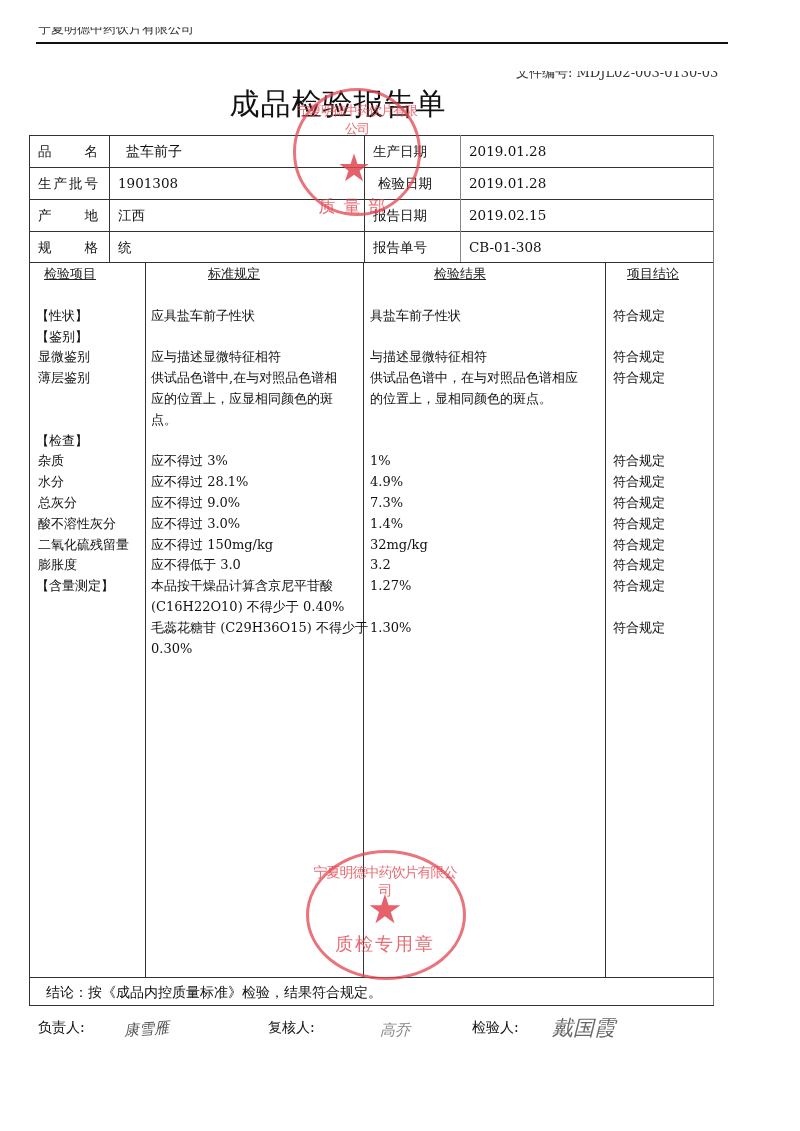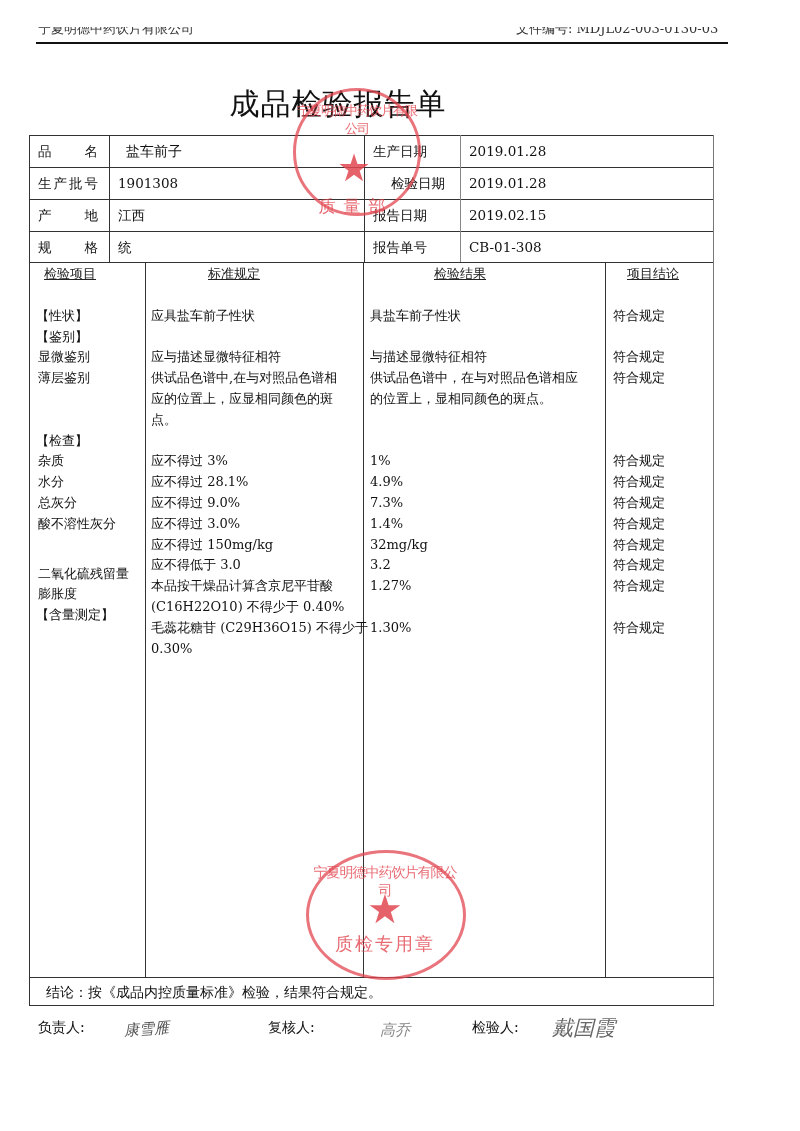--- a/index.html
+++ b/index.html
@@ -22,21 +22,21 @@
   .stamp-text { position:absolute; color:rgba(226,70,80,0.8); font-family:"DejaVu Sans",sans-serif; text-align:center; }
   .star { position:absolute; color:rgba(226,70,80,0.85); text-align:center; }
   .sig { position:absolute; font-family:"DejaVu Serif",serif; font-style:italic; color:#555; }
 </style>
 </head>
 <body>
 
 <div class="abs hdr-text" style="left:38px;width:200px;">
     <span>宁夏明德中药饮片有限公司</span>
   </div>
-<div class="abs hdr-text" style="left:516px;width:214px;">
+<div class="abs hdr-text" style="left:516px;width:214px;margin-top:44px;">
     <span>文件编号: MDJL02-003-0130-03</span>
   </div>
 <div class="abs hdr-line"></div>
 
 <div class="abs title">成品检验报告单</div>
 
 <div>
 
   <div class="hline" style="left:29px;top:135px;width:685px;"></div>
   <div class="hline" style="left:29px;top:167px;width:685px;"></div>
@@ -61,21 +61,21 @@
 
   <div class="cell" style="left:38px;top:173px;">
     <div class="lbl-spread">
         <span>生</span>
         <span>产</span>
         <span>批</span>
         <span>号</span>
       </div>
   </div>
   <div class="cell" style="left:118px;top:173px;">1901308</div>
-  <div class="cell" style="left:391px;top:173px;">检验日期</div>
+  <div class="cell" style="left:378px;top:173px;">检验日期</div>
   <div class="cell" style="left:469px;top:173px;">2019.01.28</div>
 
   <div class="cell" style="left:38px;top:205px;">
     <div class="lbl-spread">
         <span>产</span>
         <span>地</span>
       </div>
   </div>
   <div class="cell" style="left:118px;top:205px;">江西</div>
   <div class="cell" style="left:373px;top:205px;">报告日期</div>
@@ -110,21 +110,21 @@
     <div>【鉴别】</div>
     <div style="padding-left:2px;">显微鉴别</div>
     <div style="padding-left:2px;">薄层鉴别</div>
     <div></div>
     <div></div>
     <div>【检查】</div>
     <div style="padding-left:2px;">杂质</div>
     <div style="padding-left:2px;">水分</div>
     <div style="padding-left:2px;">总灰分</div>
     <div style="padding-left:2px;">酸不溶性灰分</div>
-    <div style="padding-left:2px;margin-top:29px;">二氧化硫残留量</div>
+    <div style="padding-left:2px;">二氧化硫残留量</div>
     <div style="padding-left:2px;">膨胀度</div>
     <div>【含量测定】</div>
   </div>
 
   <div class="col-text" style="left:151px;top:285px;">
     <div></div>
     <div>应具盐车前子性状</div>
     <div></div>
     <div>应与描述显微特征相符</div>
     <div>供试品色谱中,在与对照品色谱相</div>

